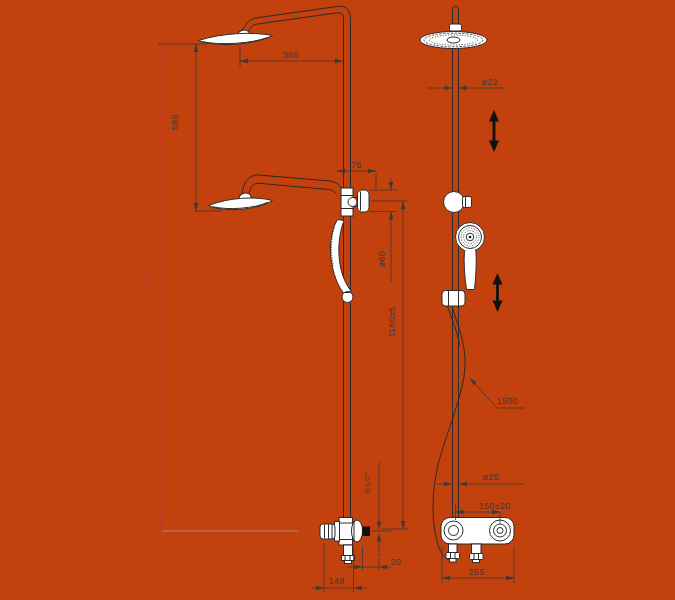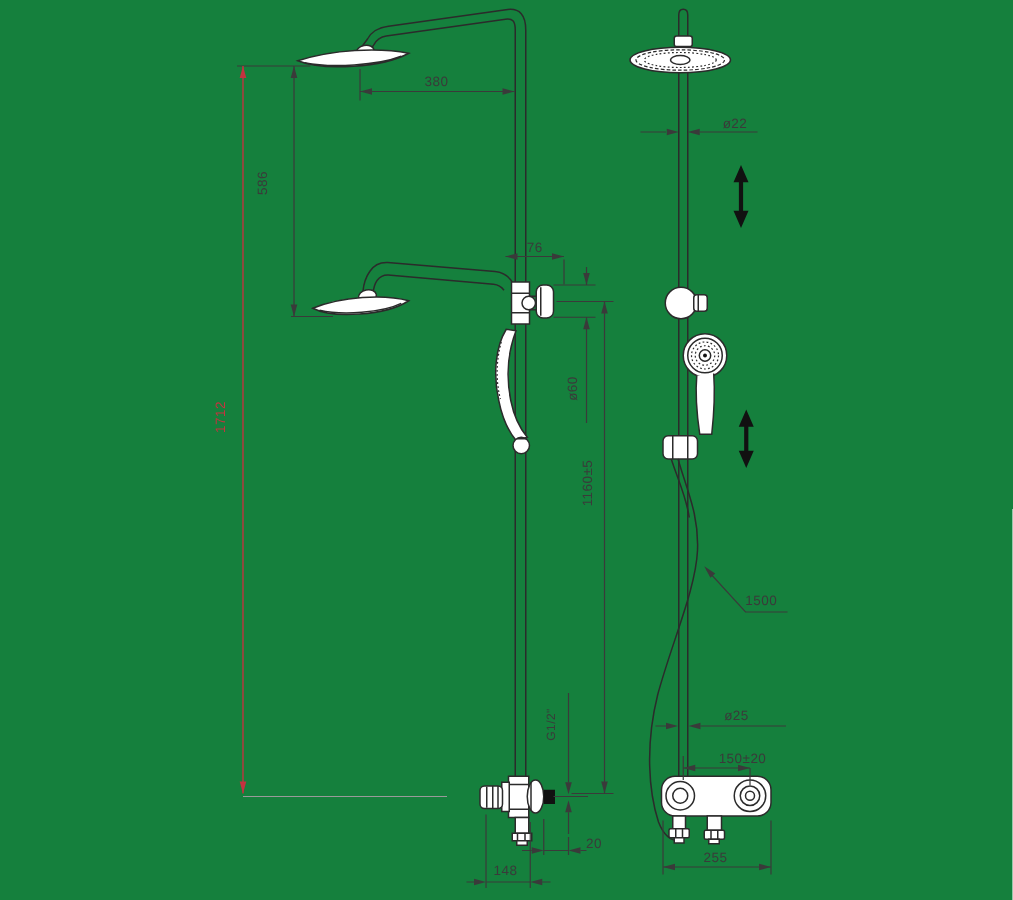--- a/index.html
+++ b/index.html
@@ -1,16 +1,16 @@
 <!DOCTYPE html>
 <html><head>
 <meta charset="utf-8">
 <style>
   html,body{margin:0;padding:0;background:#fff;}
-  #stage{position:relative;width:675px;height:600px;background:#15803d;overflow:hidden;
+  #stage{position:relative;width:675px;height:600px;background:#c2410c;overflow:hidden;
          font-family:"Liberation Sans", sans-serif;}
   svg{display:block;}
   .ln{stroke:#2b2b2b;stroke-width:1;fill:none;}
   .lnw{stroke:#2b2b2b;stroke-width:1;fill:#fff;}
   .dl{stroke:#3a3a3a;stroke-width:0.8;fill:none;}
   .ar{fill:#3a3a3a;stroke:none;}
   .dim{font-family:"Liberation Sans", sans-serif;font-size:9px;fill:#3a3a3a;letter-spacing:.3px;}
   .dim.small{font-size:8px;}
   .red{fill:#c5323f;}
   .redln{stroke:#c5323f;stroke-width:0.9;fill:none;}

